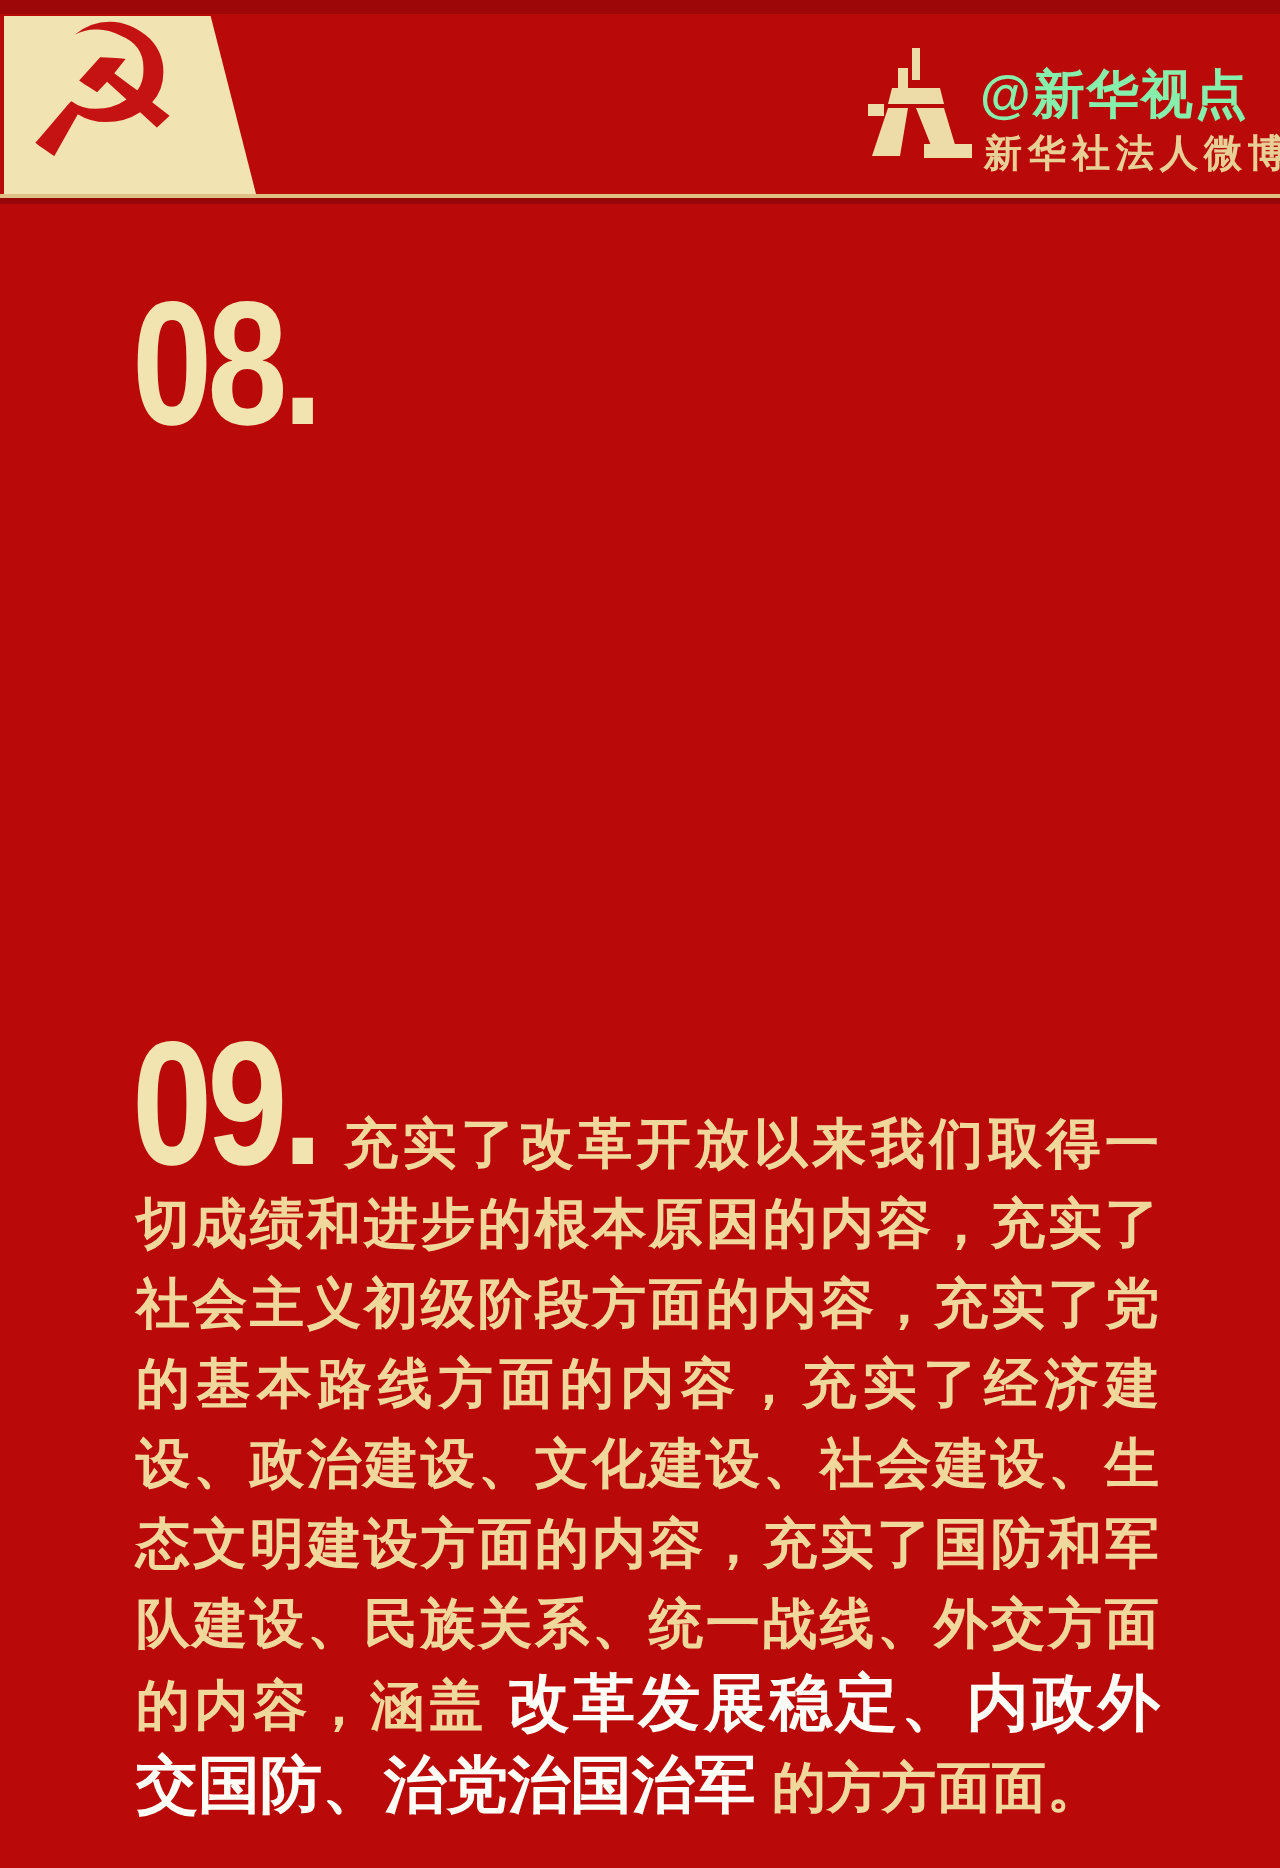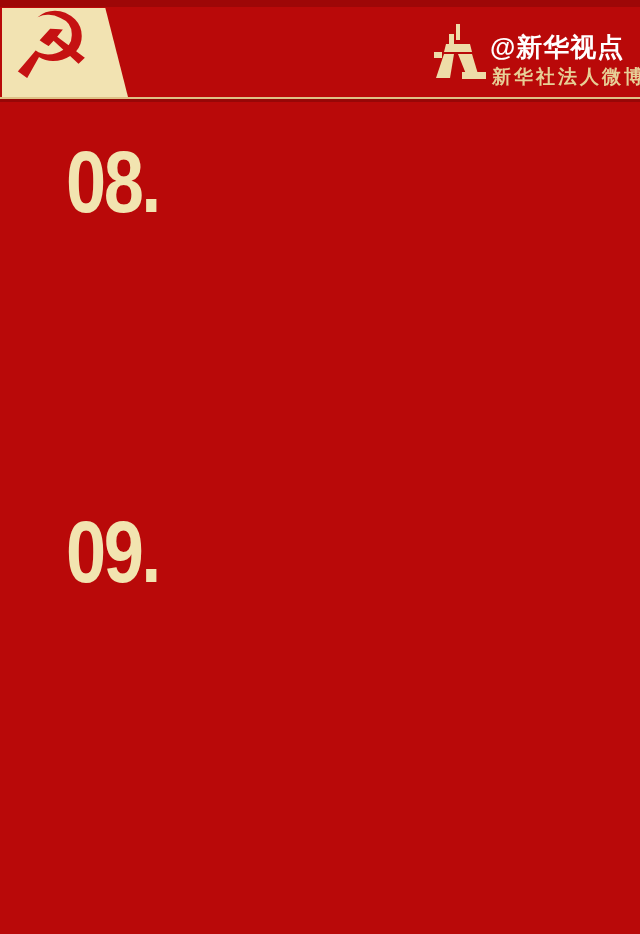--- a/index.html
+++ b/index.html
@@ -26,21 +26,21 @@
     font-size:92px;line-height:110px;
     color:#c51212;font-weight:700;
     font-family:"DejaVu Sans",sans-serif;
   }
   .brand{
     position:absolute;right:18px;top:22px;width:190px;height:62px;
   }
   .brand-icon{position:absolute;left:0;top:0;}
   .brand-handle{
     position:absolute;left:58px;top:8px;
-    font-size:26px;font-weight:700;color:#ffffff;
+    font-size:26px;font-weight:700;color:#86efac;
     letter-spacing:1px;white-space:nowrap;
   }
   .brand-sub{
     position:absolute;left:60px;top:42px;
     font-size:19px;font-weight:700;color:#e7cf96;
     letter-spacing:3px;white-space:nowrap;
   }
   .divider-gold{
     position:absolute;left:0;top:97px;width:640px;height:2px;
     background:#dfc186;
@@ -105,14 +105,15 @@
     <span class="brand-handle">@新华视点</span>
     <span class="brand-sub">新华社法人微博</span>
   </div>
 
   <div class="divider-gold"></div>
   <div class="divider-shadow"></div>
 
   <div class="big-num" id="num-08">08.</div>
 
   <div class="big-num" id="num-09">09.</div>
+  <p class="body-text" id="para-09"><span>充实了改革开放以来我们取得一切成绩和进步的根本原因的内容，充实了社会主义初级阶段方面的内容，充实了党的基本路线方面的内容，充实了经济建设、政治建设、文化建设、社会建设、生态文明建设方面的内容，充实了国防和军队建设、民族关系、统一战线、外交方面的内容，涵盖 </span><span class="seg-highlight">改革发展稳定、内政外交国防、治党治国治军</span><span> 的方方面面。</span></p>
 
 </div>
 
 </body></html>

